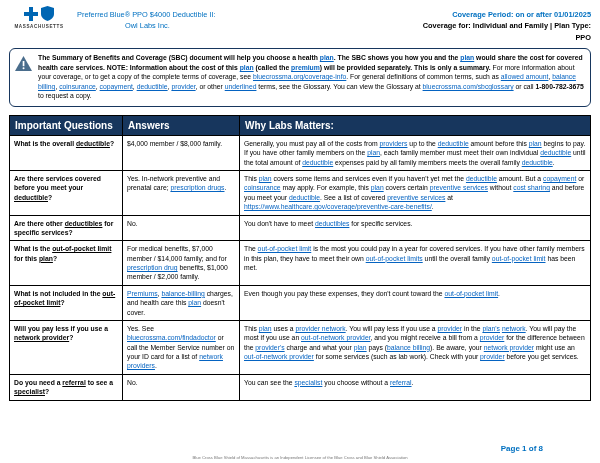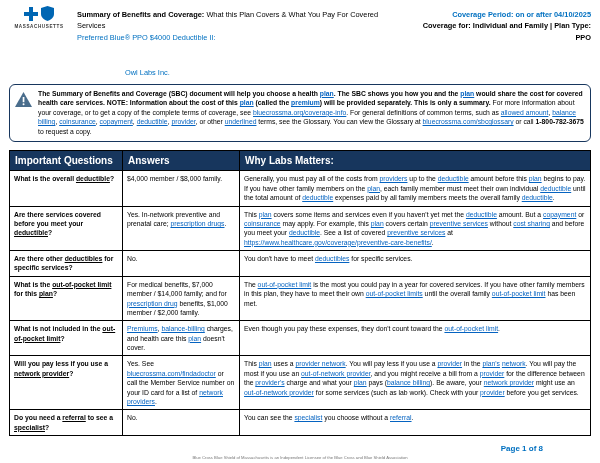--- a/index.html
+++ b/index.html
@@ -7,21 +7,21 @@
   .page { position:relative; box-sizing:border-box; width:600px; height:463px; padding:8px 9px 4px 9px; }
 
   
   .hdr { display:flex; align-items:flex-start; gap:8px; }
   .logo { width:60px; flex:0 0 auto; text-align:center; }
   .logo-icons { display:flex; gap:3px; align-items:center; justify-content:center; height:15px; }
   .logo-sub { font-size:4.6px; font-weight:bold; letter-spacing:0.6px; color:#3a3a3a; margin-top:1px; }
   .hdr-mid { flex:1 1 auto; font-size:7.4px; line-height:1.55; padding-top:1px; }
   .t1 b { font-weight:bold; }
   .t2 { display:flex; font-weight:normal; color:#0070C0;flex-direction:column; }
-  .t2 .group { margin-left:48px;margin-top:24px; }
+  .t2 .group { margin-left:48px; }
   .hdr-right { flex:0 0 auto; width:178px; text-align:right; font-size:7.4px; font-weight:bold; line-height:1.55; padding-top:1px; }
   .cp { color:#0070C0; }
   .cf { color:#000; }
 
   
   .intro { border:1.6px solid #17365D; border-radius:6px; margin-top:5px; padding:4px 6px 5px 5px; display:flex; gap:6px; align-items:flex-start; }
   .warn { flex:0 0 auto; padding-top:3px; }
   .intro-text { font-size:6.8px; line-height:1.4; }
 
   u { text-decoration:underline; color:#0563C1; }
@@ -55,28 +55,27 @@
         </span>
         <span>
           <svg width="13" height="15" viewBox="0 0 13 15">
               <path d="M6.5 0 L13 2 V8 C13 11.8 9.6 13.9 6.5 15 C3.4 13.9 0 11.8 0 8 V2 Z" fill="#0066B3"></path>
             </svg>
         </span>
       </div>
       <div class="logo-sub">MASSACHUSETTS</div>
     </div>
     <div class="hdr-mid">
-      <div class="t1"><b>Summary of Benefits and Coverage:</b><span> What this Plan Covers &amp; What You Pay For Covered Services</span></div>
       <div class="t2">
         <span class="plan">Preferred Blue® PPO $4000 Deductible II:</span>
         <span class="group">Owl Labs Inc.</span>
       </div>
     </div>
     <div class="hdr-right">
-      <div class="cp">Coverage Period: on or after 04/10/2025</div>
+      <div class="cp">Coverage Period: on or after 01/01/2025</div>
       <div class="cf">Coverage for: Individual and Family | Plan Type: PPO</div>
     </div>
   </header>
 
   <div class="intro">
     <span class="warn">
       <svg width="17" height="15" viewBox="0 0 17 15">
           <path d="M8.5 0 L17 15 H0 Z" fill="#4A6D8C"></path>
           <rect x="7.7" y="5" width="1.7" height="5.2" fill="#fff"></rect>
           <circle cx="8.55" cy="12.2" r="1" fill="#fff"></circle>

